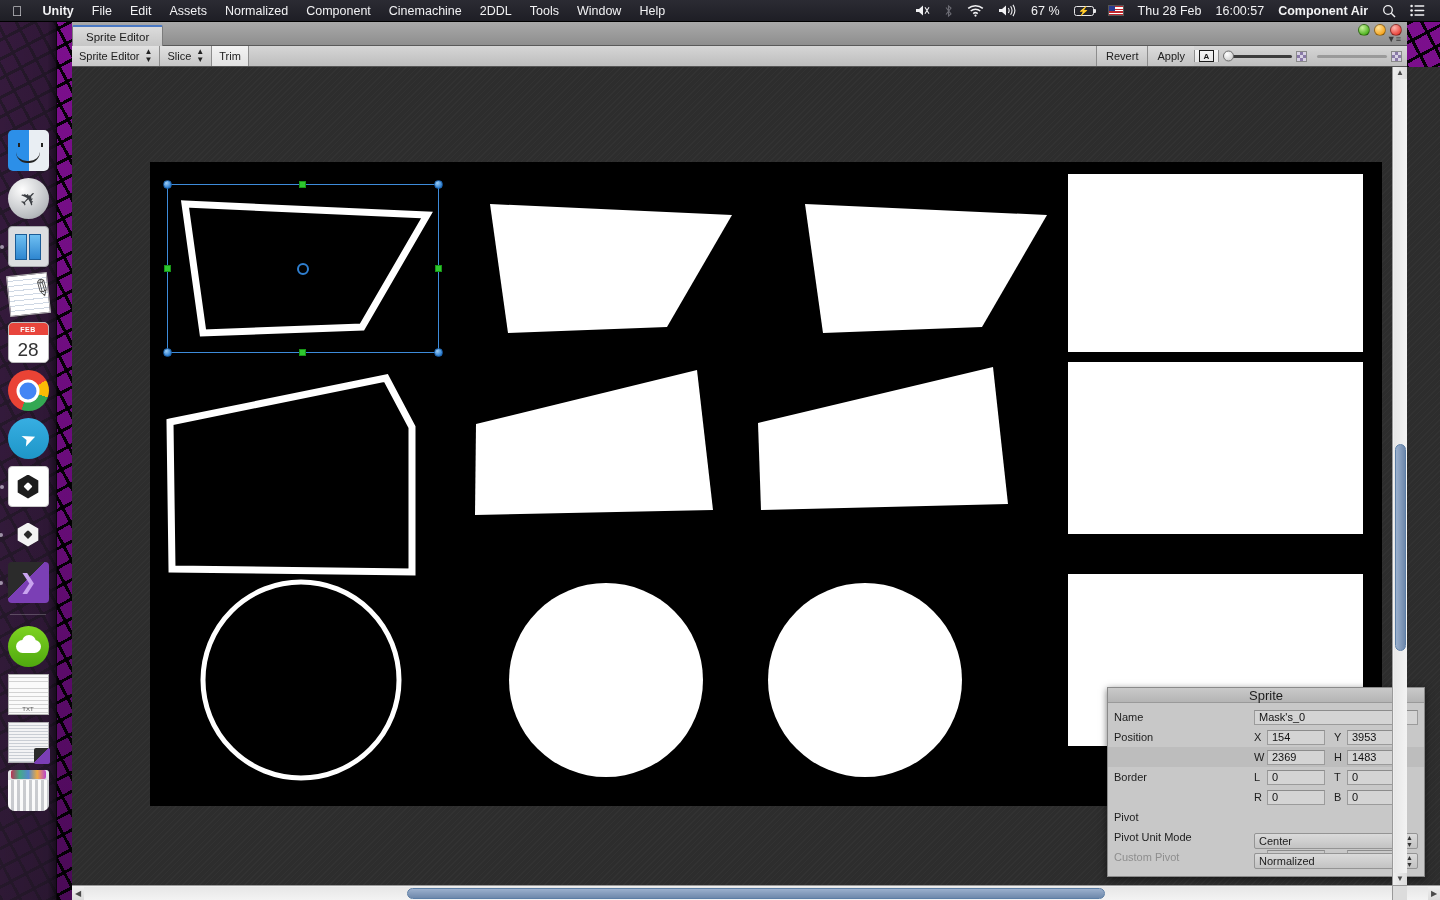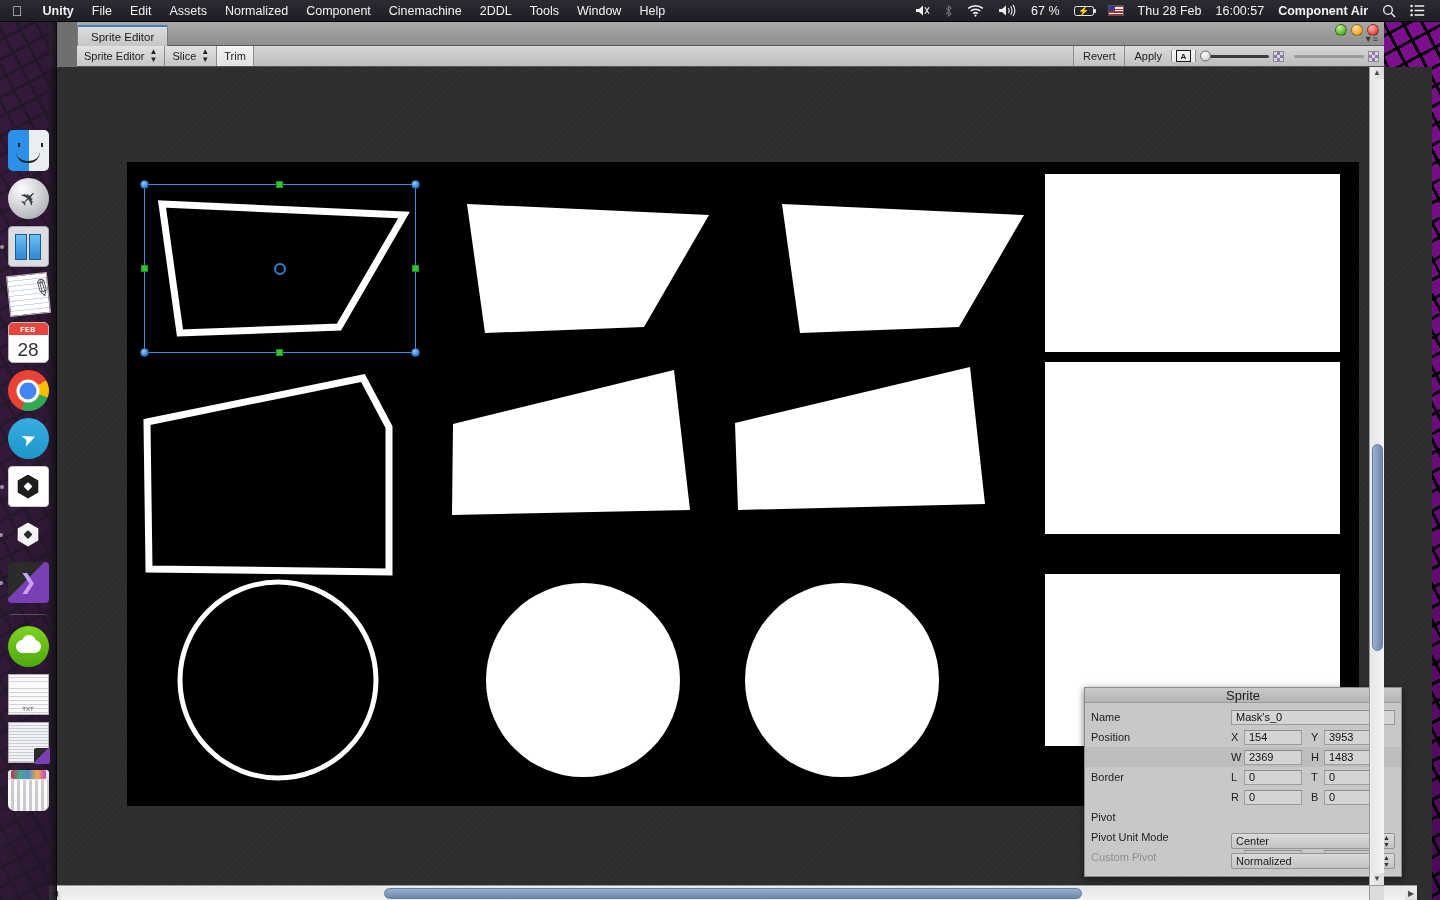--- a/index.html
+++ b/index.html
@@ -149,22 +149,22 @@
   .ic-trash { background:linear-gradient(180deg,#e8e9eb,#c4c6ca);
     border-radius:3px 3px 7px 7px; position:relative; overflow:hidden; }
   .ic-trash::before{content:"";position:absolute;top:0;left:3px;right:3px;height:9px;
     background:linear-gradient(90deg,#b35,#4a8,#58c,#ea4,#b4c);
     border-radius:2px;}
   .ic-trash::after{content:"";position:absolute;top:10px;left:0;right:0;bottom:0;
     background:repeating-linear-gradient(90deg,rgba(255,255,255,.9) 0 3px,rgba(200,202,206,.9) 3px 6px);}
 
   
   #unity-win {
-    position:absolute; left:49px; top:22px; width:1335px; height:878px;
-    background:#6f6f6f; z-index:50;padding-left:28px;
+    position:absolute; left:72px; top:22px; width:1335px; height:878px;
+    background:#6f6f6f; z-index:50;
   }
 
   
   #win-topstrip {
     position:relative; height:24px; width:100%;
     background:linear-gradient(180deg,#a9a9a9,#8e8e8e);
     border-bottom:1px solid #5a5a5a;
   }
   #tab-sprite-editor {
     position:absolute; left:0px; top:3px; height:21px; padding:0 13px;

